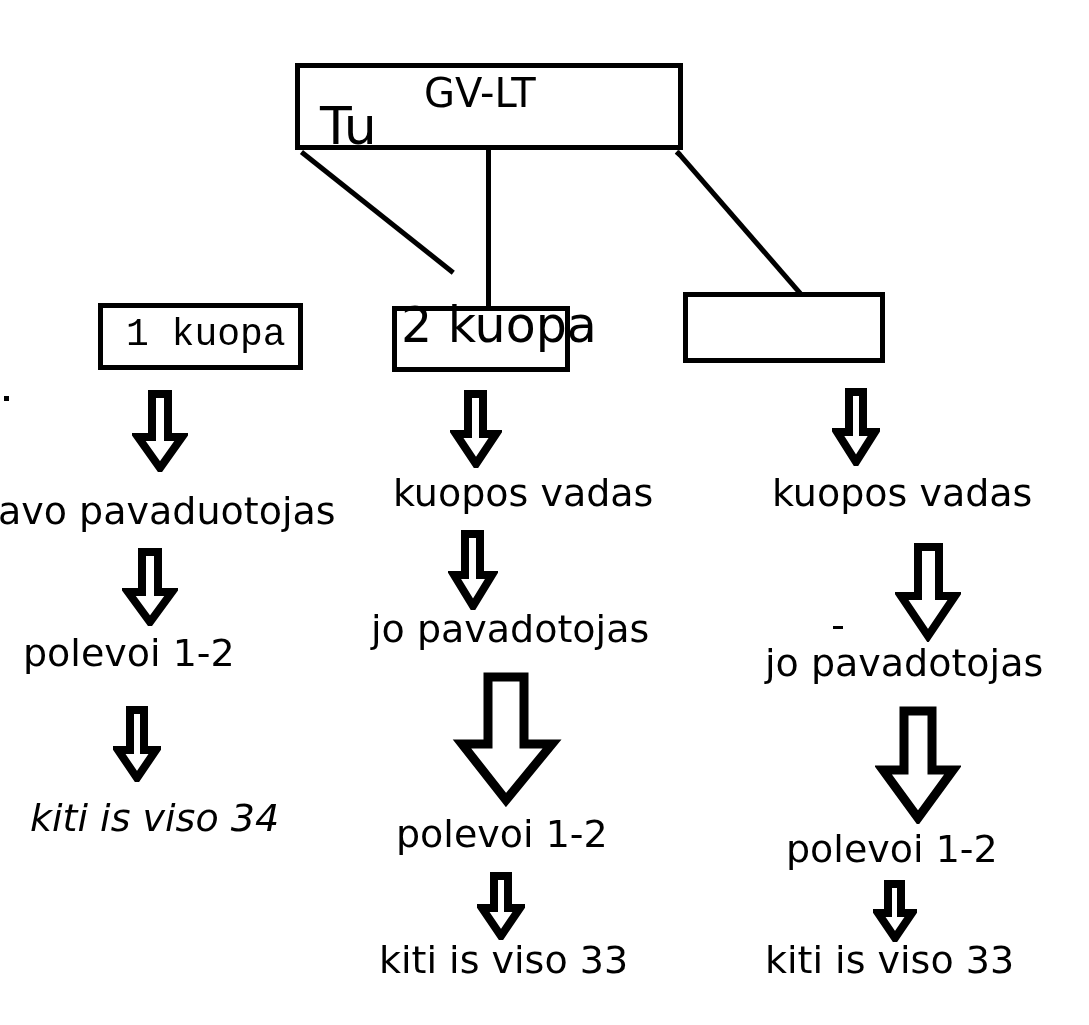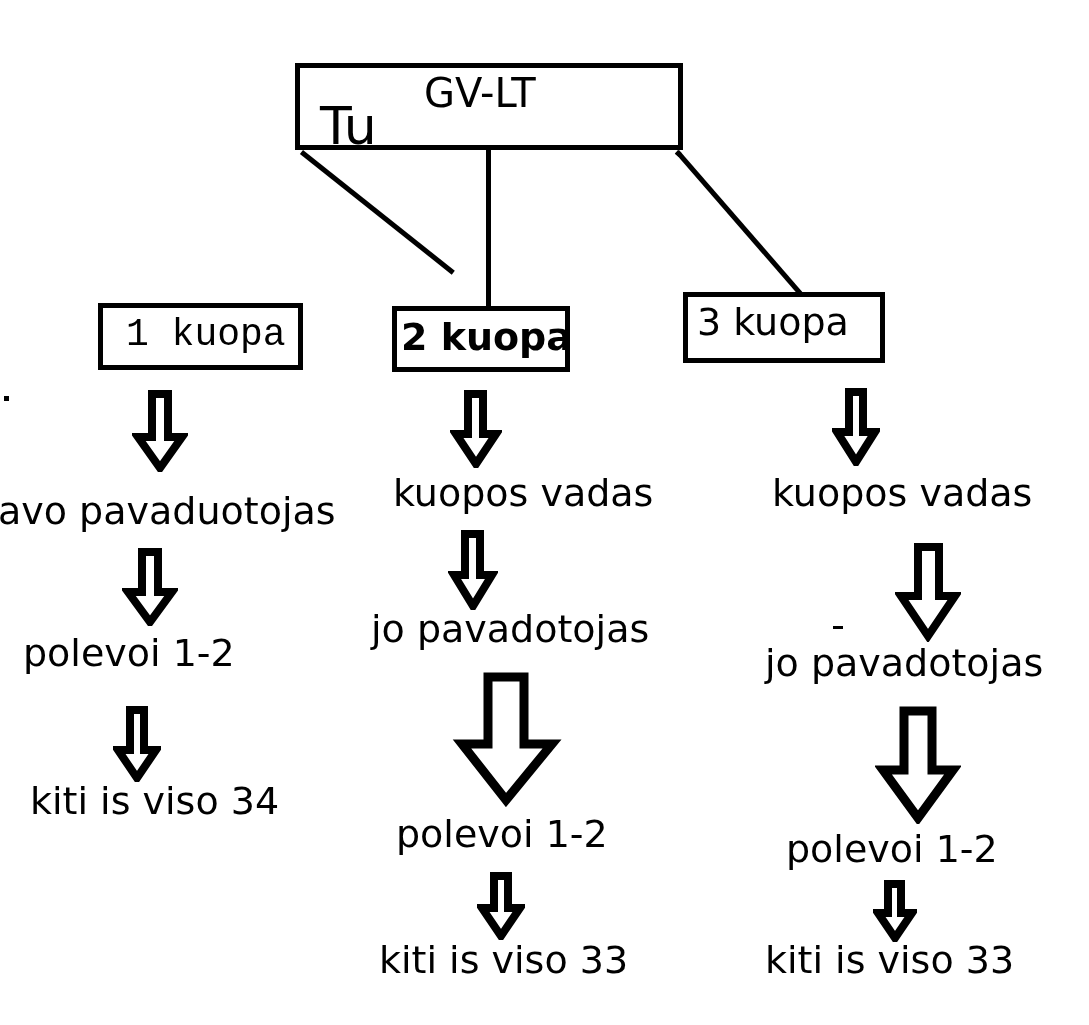--- a/index.html
+++ b/index.html
@@ -65,24 +65,23 @@
   }
   .unit-label-1 {
     left: 126px;
     top: 313px;
     font-size: 38px;
     line-height: 44px;
     font-family: Liberation Mono, monospace;
   }
   .unit-label-2 {
     left: 401px;
-    top: 315px;
-    font-size: 38px;
+    top: 304px;
+    font-size: 49px;
     line-height: 44px;
-    font-weight: bold;
   }
   .unit-label-3 {
     left: 697px;
     top: 300px;
     font-size: 38px;
     line-height: 44px;
   }
   .connector {
     position: absolute;
     background: #000000;
@@ -122,42 +121,41 @@
   <div class="connector" style="left:678px; top:150px; width:5px; height:5px; transform: rotate(40deg); transform-box: border-box;"></div>
   <div class="connector" style="left:679px; top:150px; width:190px; height:5px; transform: rotate(49deg);"></div>
 
   <div class="box unit-box-1"></div>
   <div class="box-label unit-label-1">1 kuopa</div>
 
   <div class="box unit-box-2"></div>
   <div class="box-label unit-label-2">2 kuopa</div>
 
   <div class="box unit-box-3"></div>
-  <div class="box-label unit-label-3">3 kuopa</div>
 
   <div class="arrow" style="left:132px; top:390px; width:56px; height:82px;">
     <svg viewBox="0 0 56 82" preserveAspectRatio="none">
       <polygon points="20,4 36,4 36,47 50,47 28,78 6,47 20,47" fill="#ffffff" stroke="#000000" stroke-width="8" stroke-linejoin="miter"></polygon>
     </svg>
   </div>
   <div class="chain-label" style="left:-2px; top:490px;">avo pavaduotojas</div>
 
   <div class="arrow" style="left:122px; top:548px; width:56px; height:78px;">
     <svg viewBox="0 0 56 78" preserveAspectRatio="none">
       <polygon points="20,4 36,4 36,44 50,44 28,74 6,44 20,44" fill="#ffffff" stroke="#000000" stroke-width="8" stroke-linejoin="miter"></polygon>
     </svg>
   </div>
   <div class="chain-label" style="left:23px; top:632px;">polevoi 1-2</div>
 
   <div class="arrow" style="left:113px; top:706px; width:48px; height:76px;">
     <svg viewBox="0 0 48 76" preserveAspectRatio="none">
       <polygon points="17,4 31,4 31,44 43,44 24,72 5,44 17,44" fill="#ffffff" stroke="#000000" stroke-width="8" stroke-linejoin="miter"></polygon>
     </svg>
   </div>
-  <div class="chain-label" style="left:30px; top:780px;">kiti is viso 34</div>
+  <div class="chain-label" style="left:30px; top:797px;font-style:italic;">kiti is viso 34</div>
 
   <div class="arrow" style="left:450px; top:390px; width:52px; height:78px;">
     <svg viewBox="0 0 52 78" preserveAspectRatio="none">
       <polygon points="18,4 33,4 33,44 46,44 26,74 6,44 18,44" fill="#ffffff" stroke="#000000" stroke-width="8" stroke-linejoin="miter"></polygon>
     </svg>
   </div>
   <div class="chain-label" style="left:393px; top:472px;">kuopos vadas</div>
 
   <div class="arrow" style="left:448px; top:530px; width:50px; height:80px;">
     <svg viewBox="0 0 50 80" preserveAspectRatio="none">

